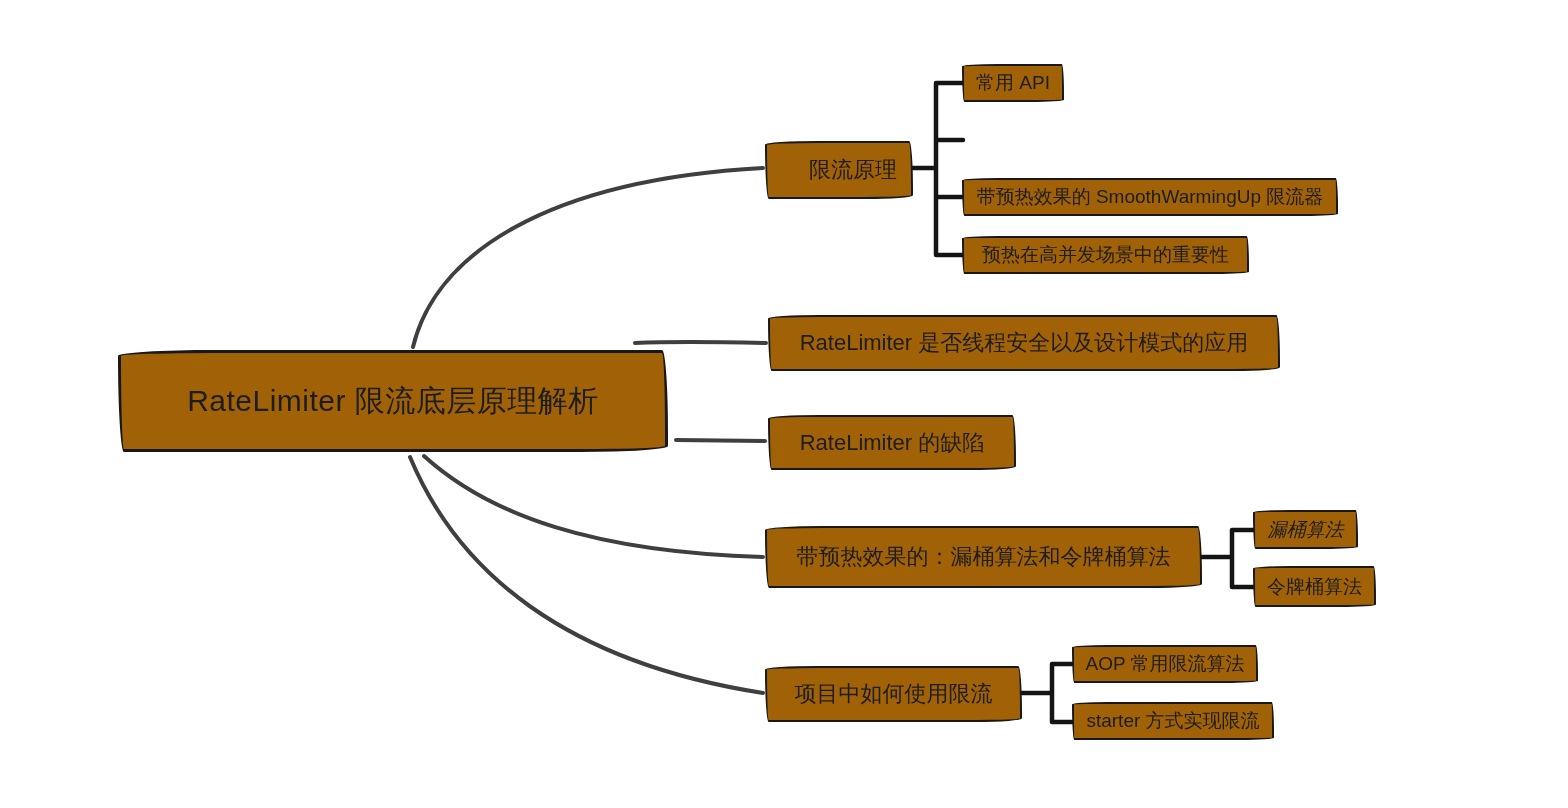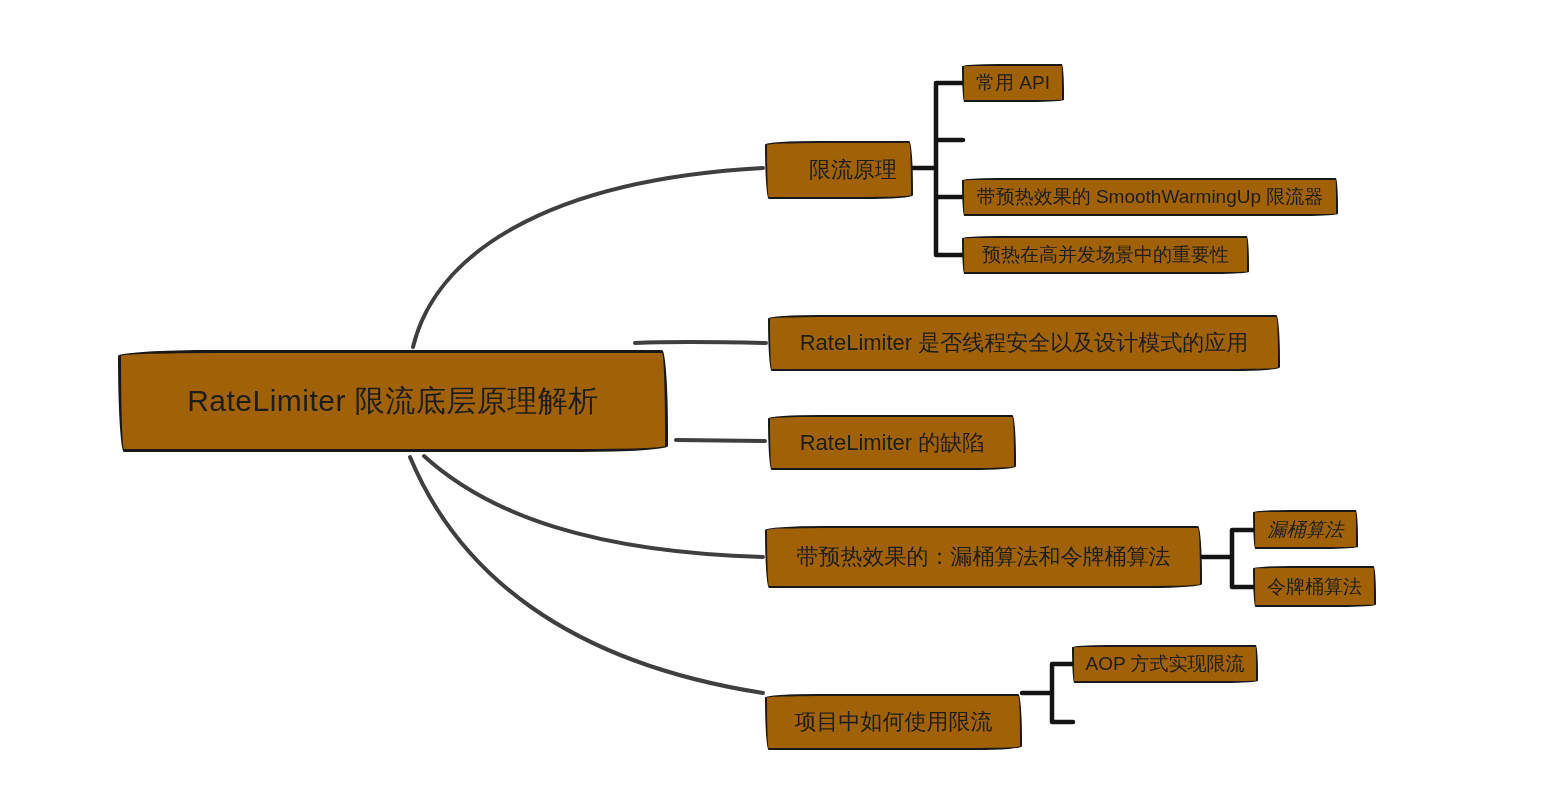--- a/index.html
+++ b/index.html
@@ -62,16 +62,17 @@
   <div class="node child" style="left:962px;top:236px;width:287px;height:38px;text-align:center;">预热在高并发场景中的重要性</div>
 
   <div class="node branch" style="left:768px;top:315px;width:512px;height:56px;">RateLimiter 是否线程安全以及设计模式的应用</div>
 
   <div class="node branch" style="left:768px;top:415px;width:248px;height:55px;">RateLimiter 的缺陷</div>
 
   <div class="node branch" style="left:765px;top:526px;width:437px;height:62px;">带预热效果的：漏桶算法和令牌桶算法</div>
   <div class="node child" style="left:1253px;top:510px;width:105px;height:39px;font-style:italic;">漏桶算法</div>
   <div class="node child" style="left:1253px;top:566px;width:123px;height:41px;">令牌桶算法</div>
 
-  <div class="node branch" style="left:765px;top:666px;width:257px;height:56px;margin-top:28px;">项目中如何使用限流</div>
-  <div class="node child" style="left:1072px;top:645px;width:186px;height:38px;">AOP 方式实现限流</div>
+  <div class="node branch" style="left:765px;top:666px;width:257px;height:56px;">项目中如何使用限流</div>
+  <div class="node child" style="left:1072px;top:645px;width:186px;height:38px;">AOP 常用限流算法</div>
+  <div class="node child" style="left:1072px;top:702px;width:202px;height:38px;">starter 方式实现限流</div>
 
 </div>
 
 </body></html>

